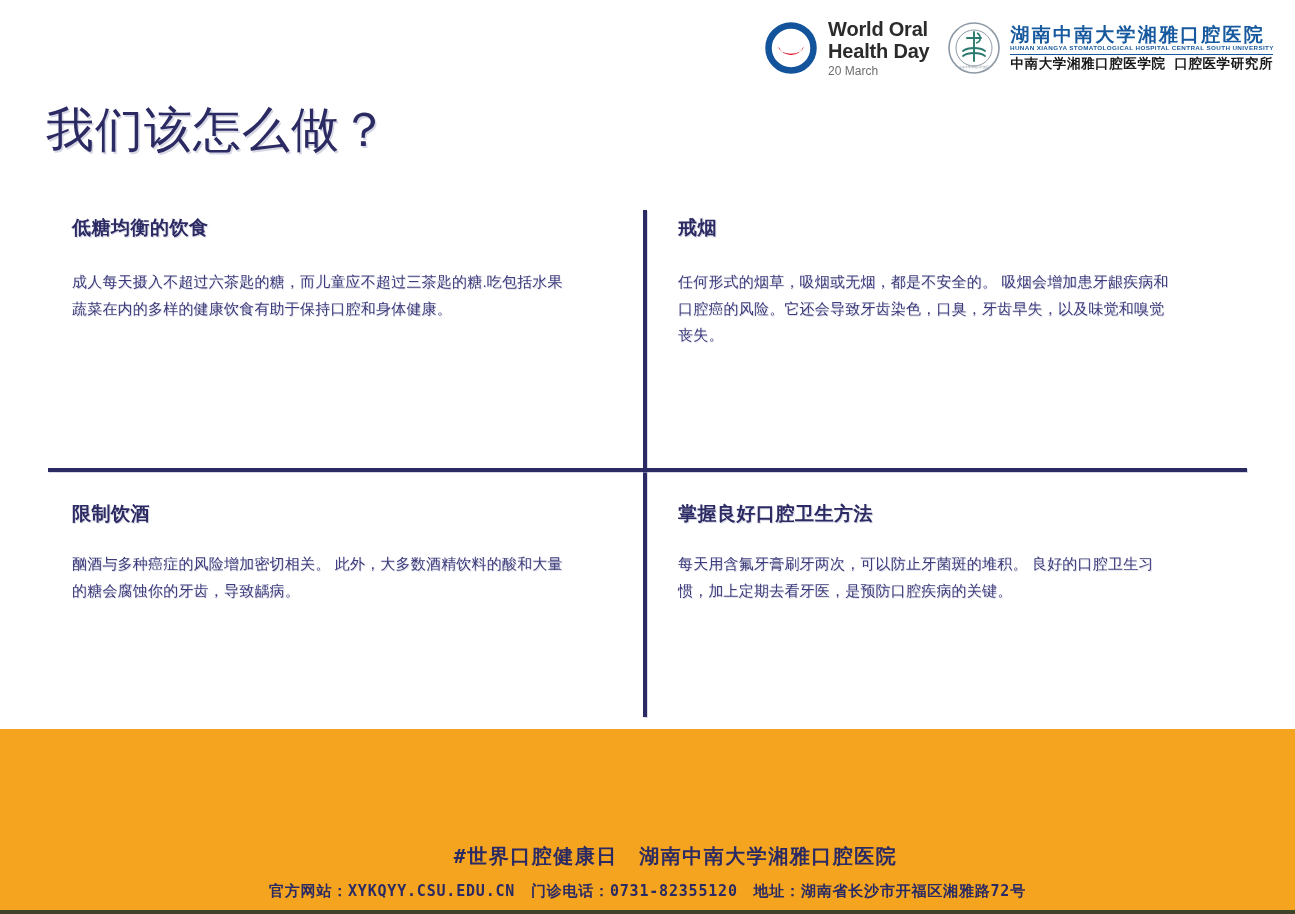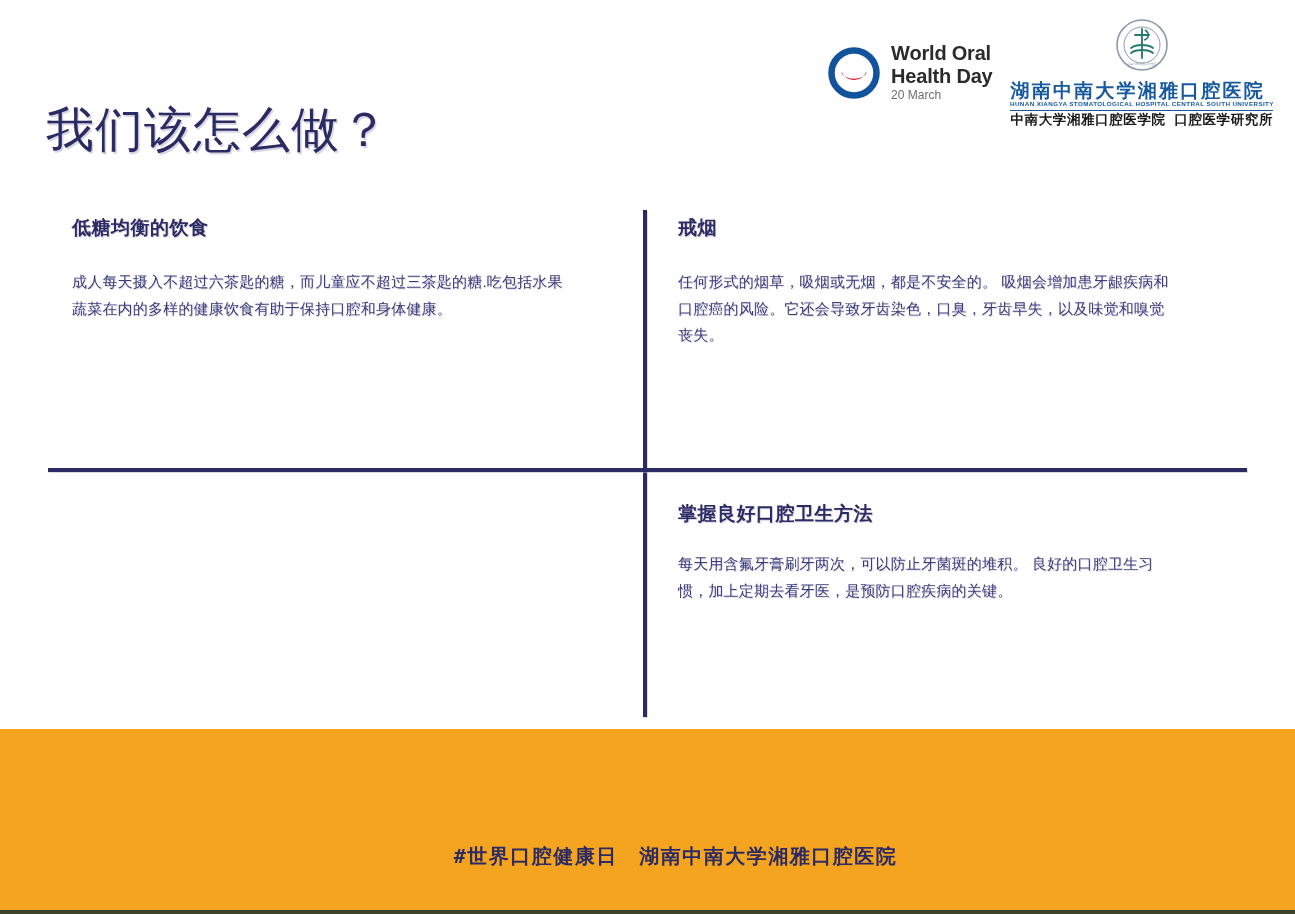--- a/index.html
+++ b/index.html
@@ -50,21 +50,20 @@
     font-size: 12px;
     color: #6d6d6d;
     margin-top: 2px;
     white-space: nowrap;
   }
 
   .hospital-logo {
     display: flex;
     align-items: center;
     gap: 9px;
-    flex-direction: column;
   }
   .hospital-seal {
     width: 54px;
     height: 54px;
     flex: 0 0 auto;
     position: relative;
   }
   .hospital-words {
     line-height: 1.0;
   }
@@ -284,24 +283,29 @@
   <div class="cell col-left row-top">
     <div class="cell-heading">低糖均衡的饮食</div>
     <div class="cell-body">成人每天摄入不超过六茶匙的糖，而儿童应不超过三茶匙的糖.吃包括水果蔬菜在内的多样的健康饮食有助于保持口腔和身体健康。</div>
   </div>
 
   <div class="cell col-right row-top">
     <div class="cell-heading">戒烟</div>
     <div class="cell-body">任何形式的烟草，吸烟或无烟，都是不安全的。 吸烟会增加患牙龈疾病和口腔癌的风险。它还会导致牙齿染色，口臭，牙齿早失，以及味觉和嗅觉丧失。</div>
   </div>
 
+  <div class="cell col-left row-bot">
+    <div class="cell-heading">限制饮酒</div>
+    <div class="cell-body">酗酒与多种癌症的风险增加密切相关。 此外，大多数酒精饮料的酸和大量的糖会腐蚀你的牙齿，导致龋病。</div>
+  </div>
 
   <div class="cell col-right row-bot">
     <div class="cell-heading">掌握良好口腔卫生方法</div>
     <div class="cell-body">每天用含氟牙膏刷牙两次，可以防止牙菌斑的堆积。 良好的口腔卫生习惯，加上定期去看牙医，是预防口腔疾病的关键。</div>
   </div>
 
 </div>
 
 <div class="footer">
   <div class="footer-line2">#世界口腔健康日　湖南中南大学湘雅口腔医院</div>
+  <div class="footer-line3">官方网站：XYKQYY.CSU.EDU.CN　门诊电话：0731-82355120　地址：湖南省长沙市开福区湘雅路72号</div>
 </div>
 <div class="footer-bottom-strip"></div>
 
 </body></html>

